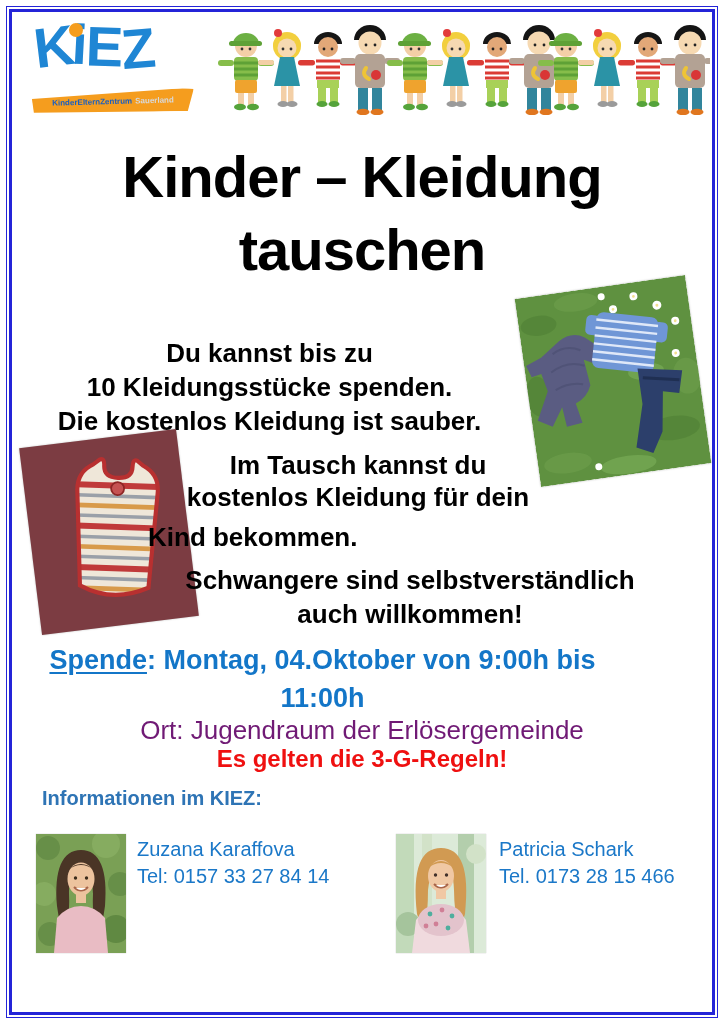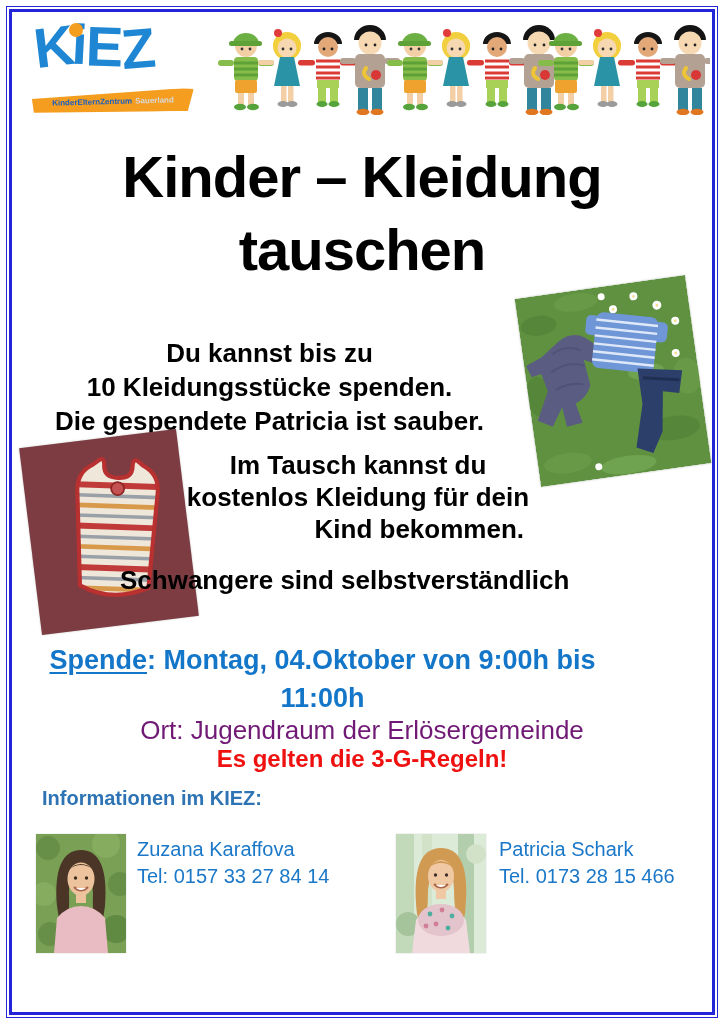--- a/index.html
+++ b/index.html
@@ -29,22 +29,22 @@
   
   .kids{position:absolute;left:205px;top:10px;width:505px;height:105px;}
 
   
   .title{position:absolute;left:0;right:0;top:140px;margin:0;text-align:center;
          font-size:58px;line-height:73px;font-weight:700;color:#000;letter-spacing:-1px;}
 
   .para{position:absolute;font-weight:700;color:#000;}
   .intro{left:12px;top:336px;width:515px;text-align:center;font-size:26px;line-height:34px;}
   .exchange{left:148px;top:449px;width:420px;text-align:center;font-size:26px;line-height:32px;}
-  .exchange .shift-right{display:block;text-align:right;padding-right:44px;margin-top:0;}
-  .welcome{left:120px;top:563px;width:580px;font-size:26px;line-height:34px;}
+  .exchange .shift-right{display:block;text-align:left;padding-right:44px;margin-top:8px;}
+  .welcome{left:120px;top:563px;width:580px;text-align:center;font-size:26px;line-height:34px;}
 
   
   .sched{position:absolute;left:12px;top:641px;width:621px;text-align:center;
          color:#1376c8;font-size:27px;line-height:38px;font-weight:700;}
   .sched .u{text-decoration:underline;text-underline-offset:3px;}
   .ort{position:absolute;left:0;right:0;top:715px;text-align:center;font-size:26px;font-weight:400;color:#701a75;}
   .rules{position:absolute;left:0;right:0;top:745px;text-align:center;font-size:24px;font-weight:700;color:#ef1010;}
 
   .info-heading{position:absolute;left:42px;top:787px;font-size:20px;font-weight:700;color:#2e74b5;}
 
@@ -156,21 +156,21 @@
   </svg>
 
   <h1 class="title">
     <span>Kinder – Kleidung</span><br>
     <span>tauschen</span>
   </h1>
 
   <div class="para intro">
     <span>Du kannst bis zu</span><br>
     <span>10 Kleidungsstücke spenden.</span><br>
-    <span>Die gespendete Patricia ist sauber.</span>
+    <span>Die kostenlos Kleidung ist sauber.</span>
   </div>
 
   <svg class="photo-grass" viewBox="0 0 172 190">
     <rect width="172" height="190" fill="#5f9140"></rect>
     <g opacity="0.55">
       <ellipse cx="20" cy="30" rx="18" ry="10" fill="#4e7f33"></ellipse>
       <ellipse cx="60" cy="12" rx="22" ry="9" fill="#6fa14e"></ellipse>
       <ellipse cx="140" cy="150" rx="26" ry="12" fill="#4e7f33"></ellipse>
       <ellipse cx="30" cy="170" rx="24" ry="10" fill="#6fa14e"></ellipse>
       <ellipse cx="90" cy="180" rx="28" ry="9" fill="#7fb35c"></ellipse>
@@ -251,20 +251,21 @@
   </div>
 
   <div class="para exchange">
     <span>Im Tausch kannst du</span><br>
     <span>kostenlos Kleidung für dein</span>
     <span class="shift-right">Kind bekommen.</span>
   </div>
 
   <div class="para welcome">
     <span>Schwangere sind selbstverständlich</span><br>
+    <span>auch willkommen!</span>
   </div>
 
   <div class="sched">
     <div>
       <span class="u">Spende</span><span>: Montag, 04.Oktober von 9:00h bis 11:00h</span>
     </div>
   </div>
 
   <div class="ort">Ort: Jugendraum der Erlösergemeinde</div>
   <div class="rules">Es gelten die 3-G-Regeln!</div>

